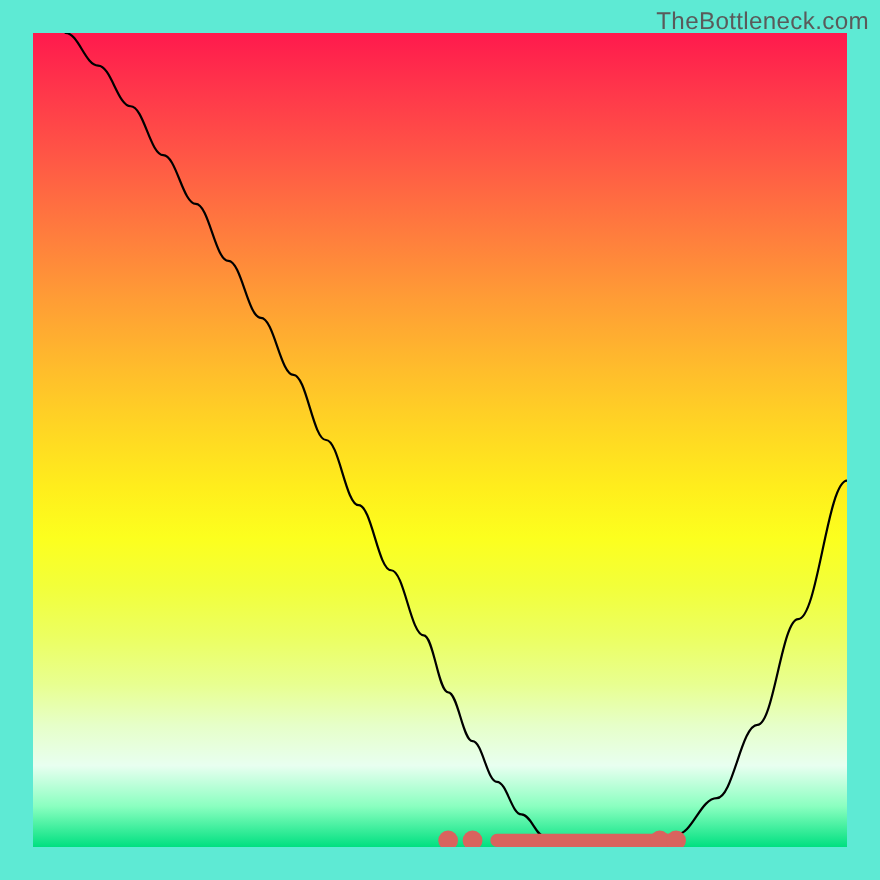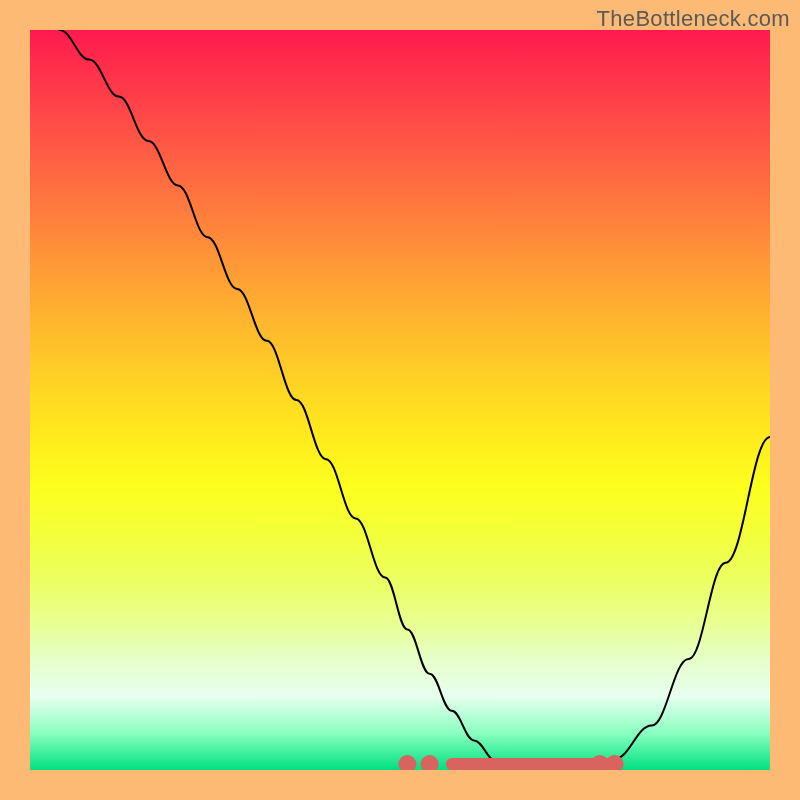--- a/index.html
+++ b/index.html
@@ -1,17 +1,17 @@
 <!DOCTYPE html>
 <html><head>
 <meta charset="utf-8">
 <style>
   * { margin: 0; padding: 0; box-sizing: border-box; }
   html, body { width: 800px; height: 800px; overflow: hidden; background: #000; font-family: Arial, sans-serif; }
-  .stage { position: relative; width: 800px; height: 800px; background: #fdba74; }
+  .stage { position: relative; width: 800px; height: 800px; background: #5eead4; }
   .watermark { position: absolute; top: 6px; right: 10px; color: #5a5a5a; font-size: 22px; font-weight: 500; letter-spacing: 0.3px; }
   .plot-frame { position: absolute; left: 30px; top: 30px; width: 740px; height: 740px; }
   .gradient {
     position: absolute; inset: 0;
     background: linear-gradient(to bottom,
       #ff1a4d 0%,
       #ff3a4a 8%,
       #ff5a45 16%,
       #ff7a3e 24%,
       #ff9a36 32%,

